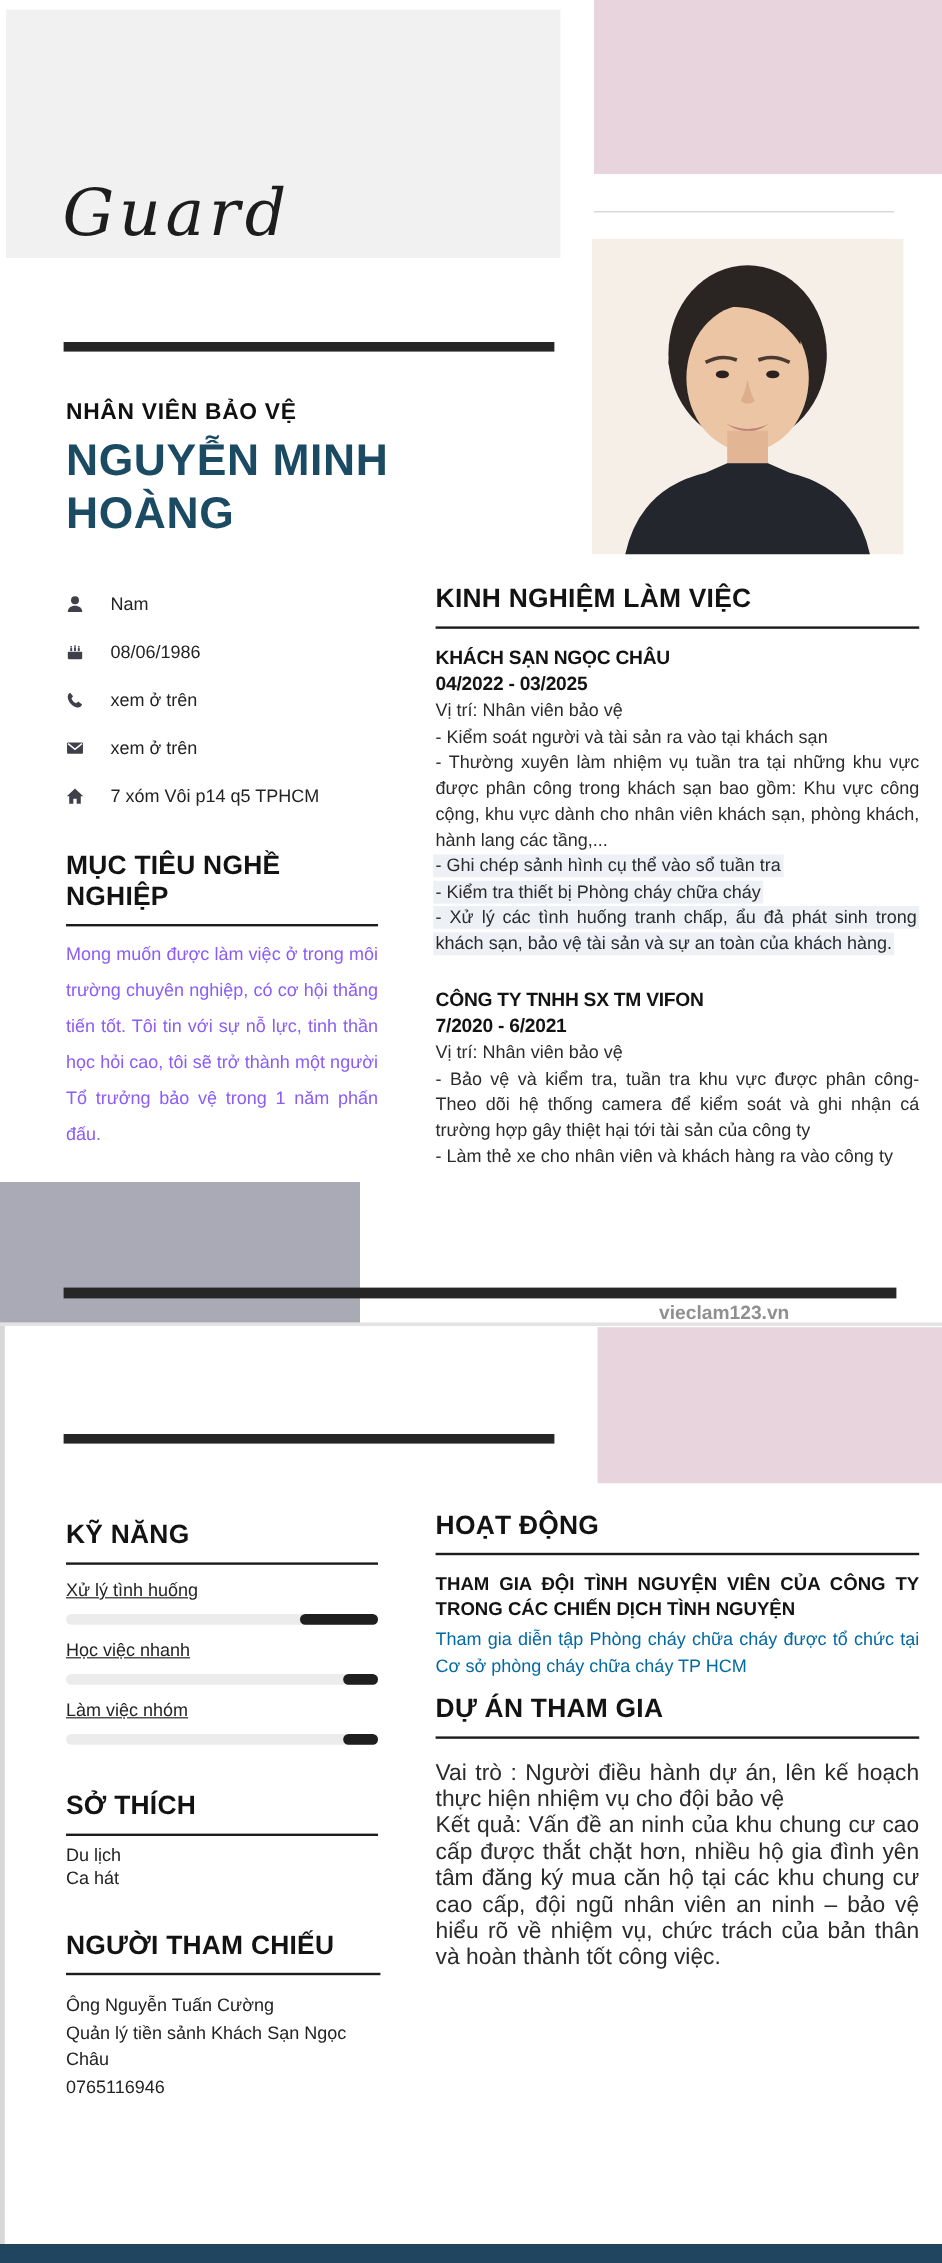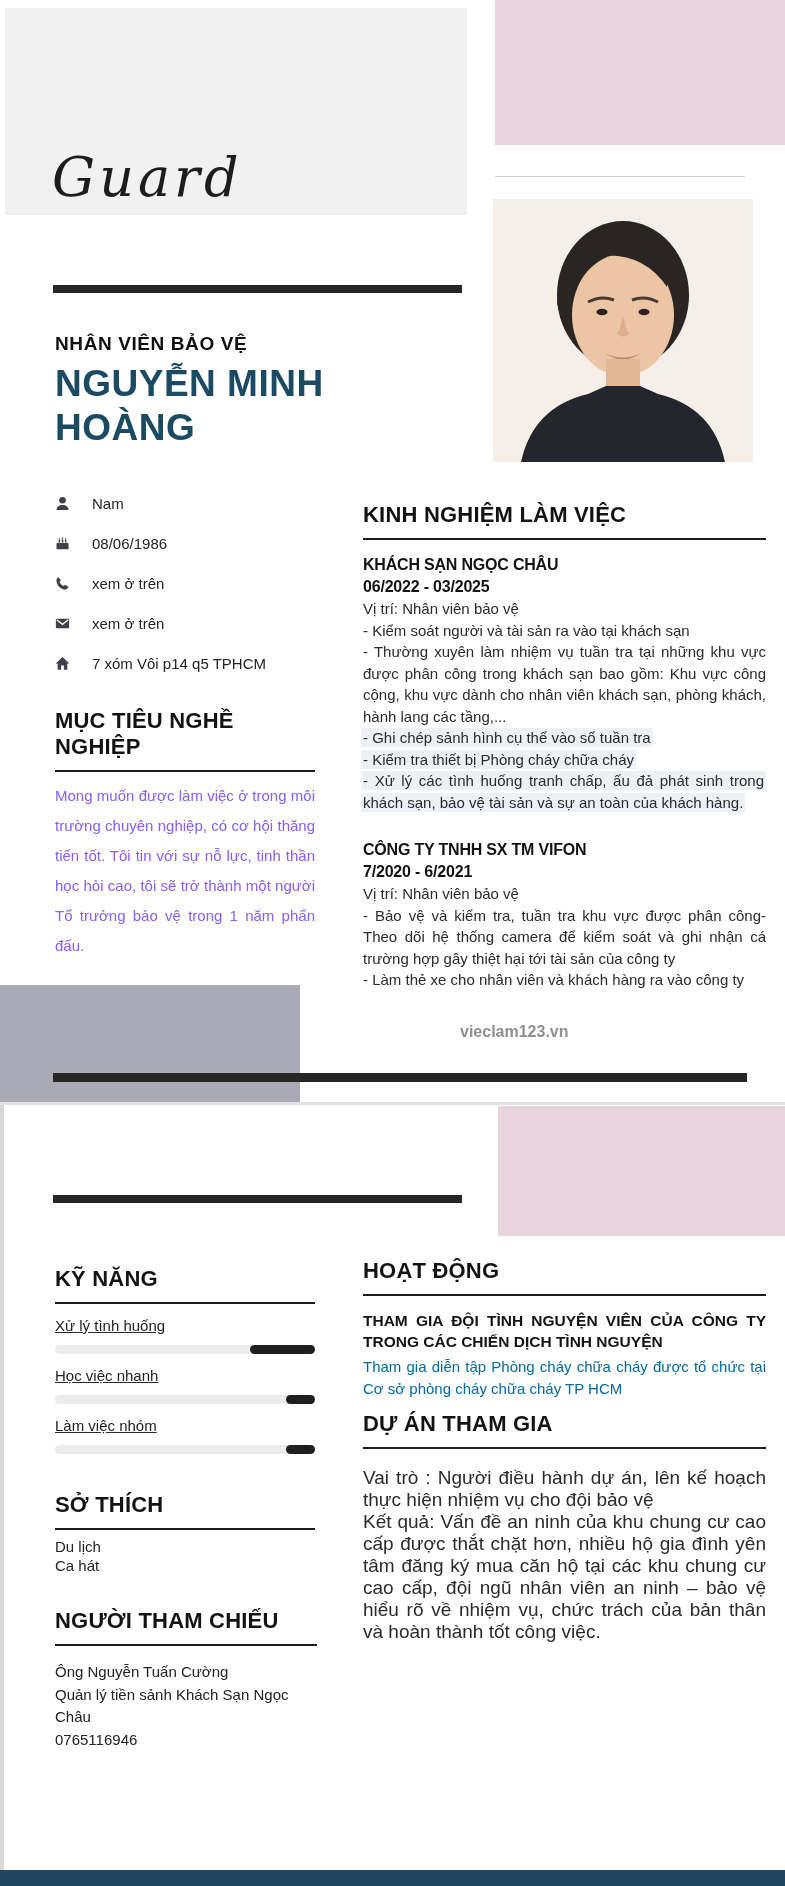--- a/index.html
+++ b/index.html
@@ -42,29 +42,29 @@
 
   .sec-title{font-size:22px;font-weight:bold;color:#131313;letter-spacing:.2px;}
   .sec-rule{height:2px;background:#1c1c1c;margin-top:10px;}
 
   .objective{left:55px;top:708px;width:260px;}
   .objective .body{margin-top:9px;font-size:15px;line-height:30px;text-align:justify;color:#8b5cf6;}
 
   .photo{left:493px;top:199px;width:260px;height:263px;}
   .photo svg{display:block;width:260px;height:263px;}
 
-  .experience{left:363px;top:502px;width:403px;}
+  .experience{left:363px;top:486px;width:403px;}
   .exp-body{margin-top:14px;}
   .job-company{font-size:16px;font-weight:bold;line-height:22px;color:#131313;letter-spacing:-.2px;}
   .job-period{font-size:16px;font-weight:bold;line-height:22px;color:#131313;letter-spacing:-.2px;}
   .exline{font-size:15px;line-height:21.5px;text-align:justify;color:#2b2b2b;}
   .exline .hl{background:#edf0f5;padding:1px 2px;margin-left:-2px;box-decoration-break:clone;-webkit-box-decoration-break:clone;}
   .job2{margin-top:26px;}
 
-  .watermark{left:460px;top:1023px;width:287px;text-align:left;font-size:16px;font-weight:bold;color:#909090;}
+  .watermark{left:460px;top:1086px;width:287px;text-align:center;font-size:16px;font-weight:bold;color:#909090;}
 
   .skills{left:55px;top:1266px;width:260px;}
   .skills-list{margin-top:10px;text-decoration:underline;}
   .skill-label{font-size:15px;color:#232323;margin:13px 0 11px;}
   .skill-track{position:relative;height:9px;background:#ececec;border-radius:5px;}
   .skill-fill{position:absolute;right:0;top:0;bottom:0;background:#1f1f1f;border-radius:5px;}
 
   .hobbies{left:55px;top:1492px;width:260px;}
   .hobby-line{font-size:15px;line-height:19px;color:#232323;}
   .hobbies .first{margin-top:7px;}
@@ -170,21 +170,21 @@
       <path d="M28 263 Q40 208 95 195 L113 187 h34 L165 195 Q220 208 232 263 Z" fill="#23262c"></path>
     </svg>
   </div>
 
   <div class="abs experience">
     <div class="sec-title">KINH NGHIỆM LÀM VIỆC</div>
     <div class="sec-rule"></div>
     <div class="exp-body">
       <div>
         <div class="job-company">KHÁCH SẠN NGỌC CHÂU</div>
-        <div class="job-period">06/2022 - 03/2025</div>
+        <div class="job-period">04/2022 - 03/2025</div>
         <div class="exline">Vị trí: Nhân viên bảo vệ</div>
         <div class="exline">- Kiểm soát người và tài sản ra vào tại khách sạn</div>
         <div class="exline">- Thường xuyên làm nhiệm vụ tuần tra tại những khu vực được phân công trong khách sạn bao gồm: Khu vực công cộng, khu vực dành cho nhân viên khách sạn, phòng khách, hành lang các tầng,...</div>
         <div class="exline"><span class="hl">- Ghi chép sảnh hình cụ thể vào sổ tuần tra</span></div>
         <div class="exline"><span class="hl">- Kiểm tra thiết bị Phòng cháy chữa cháy</span></div>
         <div class="exline"><span class="hl">- Xử lý các tình huống tranh chấp, ẩu đả phát sinh trong khách sạn, bảo vệ tài sản và sự an toàn của khách hàng.</span></div>
       </div>
       <div class="job2">
         <div class="job-company">CÔNG TY TNHH SX TM VIFON</div>
         <div class="job-period">7/2020 - 6/2021</div>

